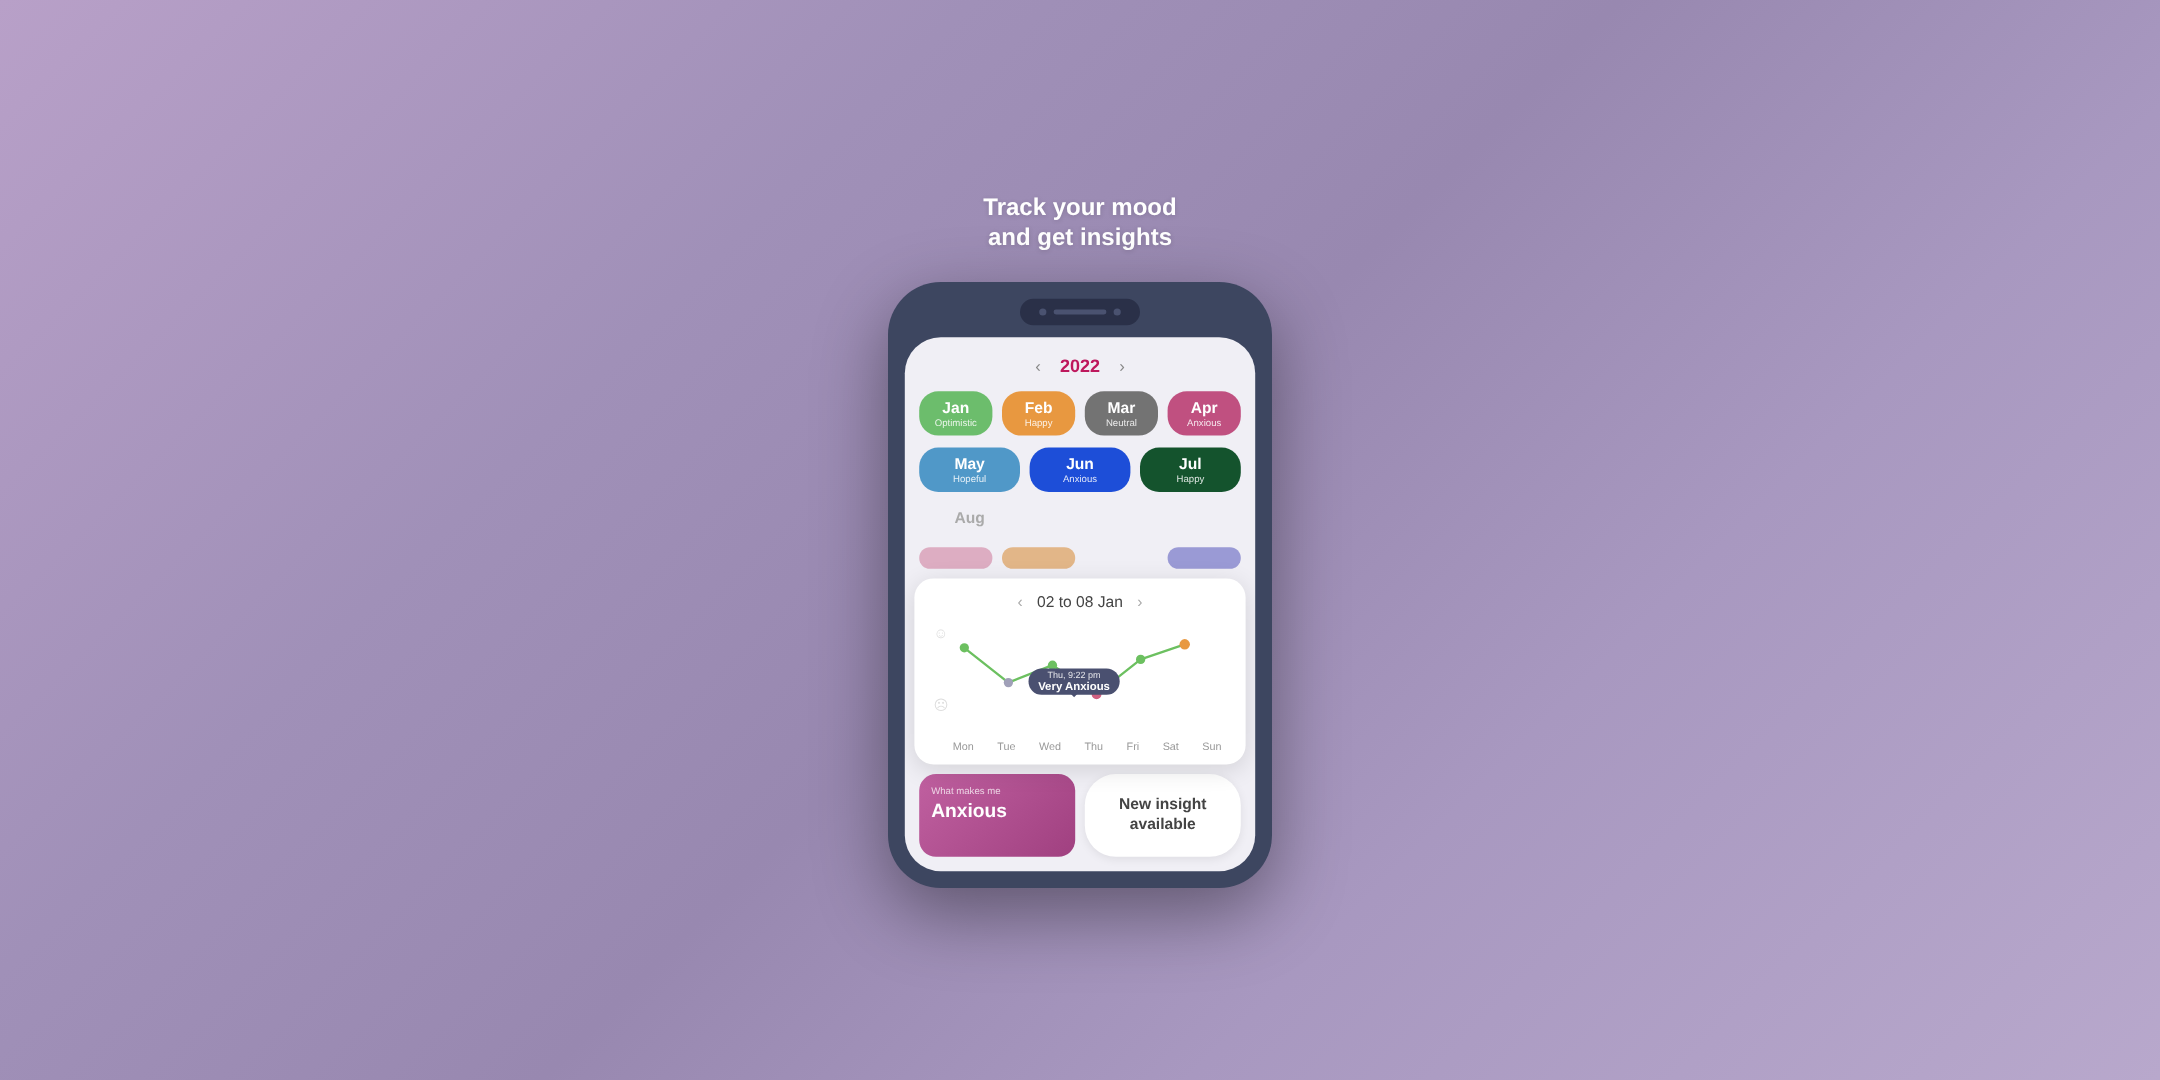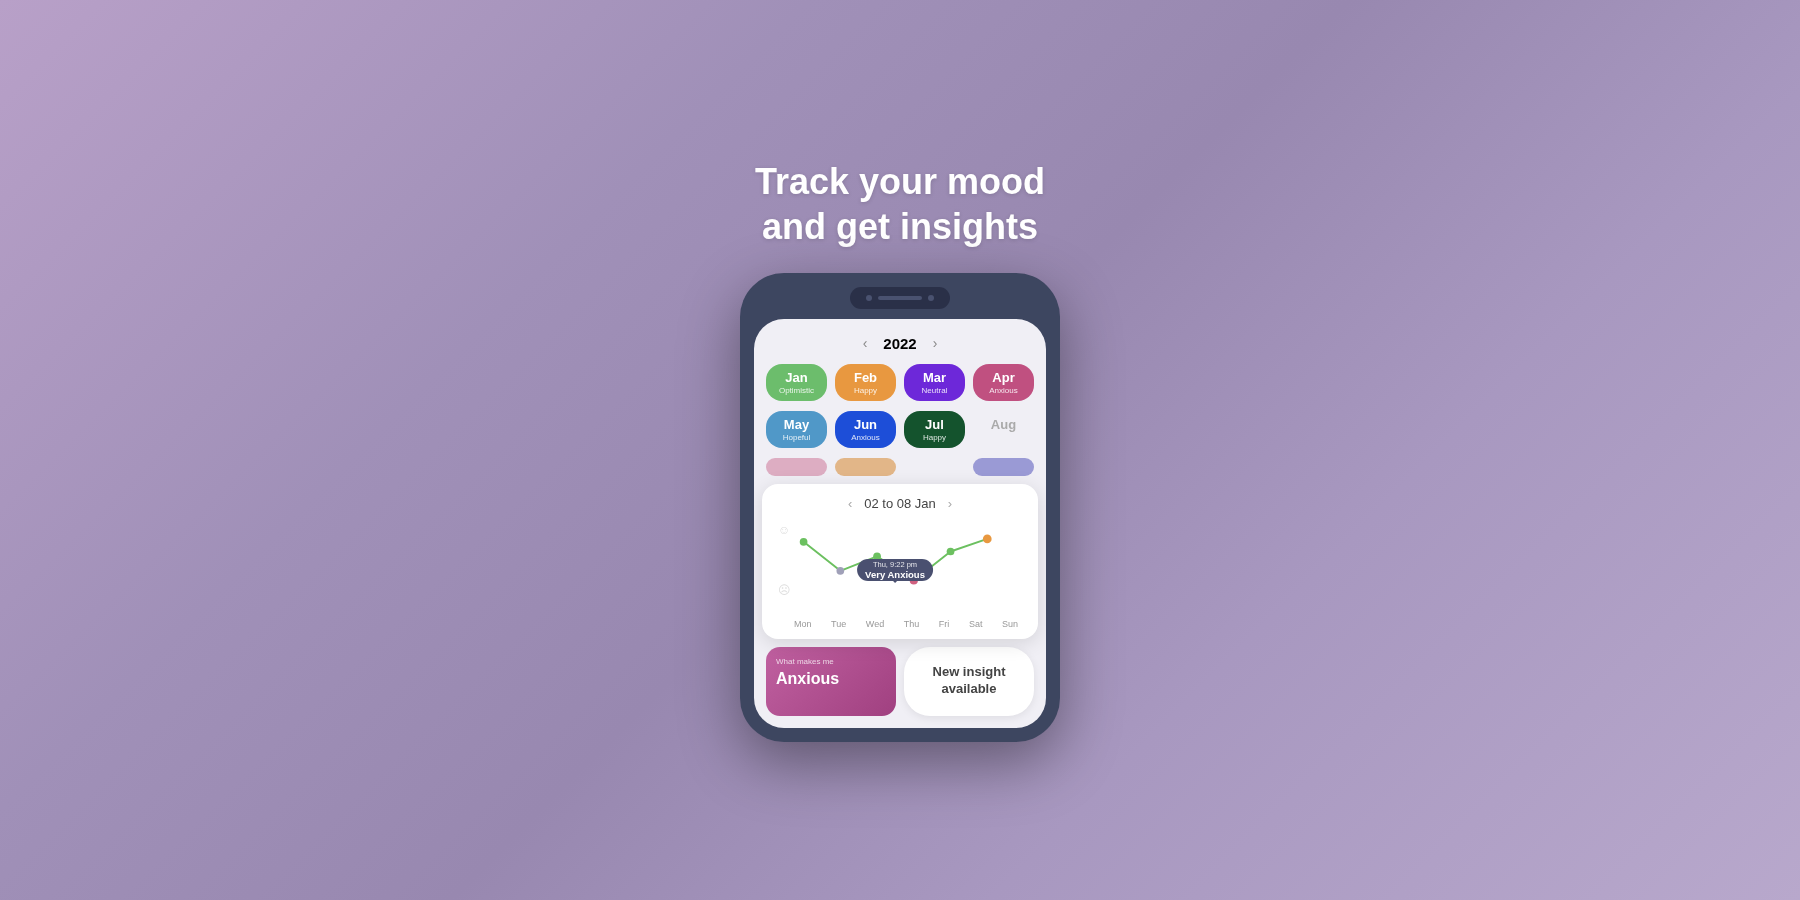--- a/index.html
+++ b/index.html
@@ -20,21 +20,21 @@
       display: flex;
       flex-direction: column;
       align-items: center;
       gap: 0;
       position: relative;
     }
 
     .headline {
       text-align: center;
       color: white;
-      font-size: 36px;
+      font-size: 20px;
       font-weight: 700;
       line-height: 1.25;
       margin-bottom: 24px;
       text-shadow: 0 1px 4px rgba(0,0,0,0.15);
     }
 
     
     .phone {
       width: 320px;
       background: #3d4660;
@@ -89,21 +89,21 @@
 
     .year-nav-arrow {
       color: #888;
       font-size: 14px;
       cursor: pointer;
     }
 
     .year-label {
       font-size: 15px;
       font-weight: 600;
-      color: #000000;
+      color: #be185d;
     }
 
     
     .month-grid {
       display: grid;
       grid-template-columns: repeat(4, 1fr);
       gap: 8px;
       margin-bottom: 10px;
     }
 
@@ -131,21 +131,21 @@
       background: transparent;
     }
 
     .month-pill.empty .month-name {
       color: #aaa;
     }
 
     
     .month-row2 {
       display: grid;
-      grid-template-columns: repeat(4, 1fr);
+      grid-template-columns: repeat(3, 1fr);
       gap: 8px;
       margin-bottom: 10px;
     }
 
     
     .chart-card {
       background: white;
       border-radius: 16px;
       padding: 12px 14px 10px 14px;
       box-shadow: 0 4px 20px rgba(0,0,0,0.12);
@@ -314,21 +314,21 @@
 
       <div class="month-grid">
         <div class="month-pill" style="background:#6cbd6c;">
           <div class="month-name">Jan</div>
           <div class="month-mood">Optimistic</div>
         </div>
         <div class="month-pill" style="background:#e89840;">
           <div class="month-name">Feb</div>
           <div class="month-mood">Happy</div>
         </div>
-        <div class="month-pill" style="background:#6d28d9;">
+        <div class="month-pill" style="background:#737373;">
           <div class="month-name">Mar</div>
           <div class="month-mood">Neutral</div>
         </div>
         <div class="month-pill" style="background:#c05080;">
           <div class="month-name">Apr</div>
           <div class="month-mood">Anxious</div>
         </div>
       </div>
 
       <div class="month-row2">

